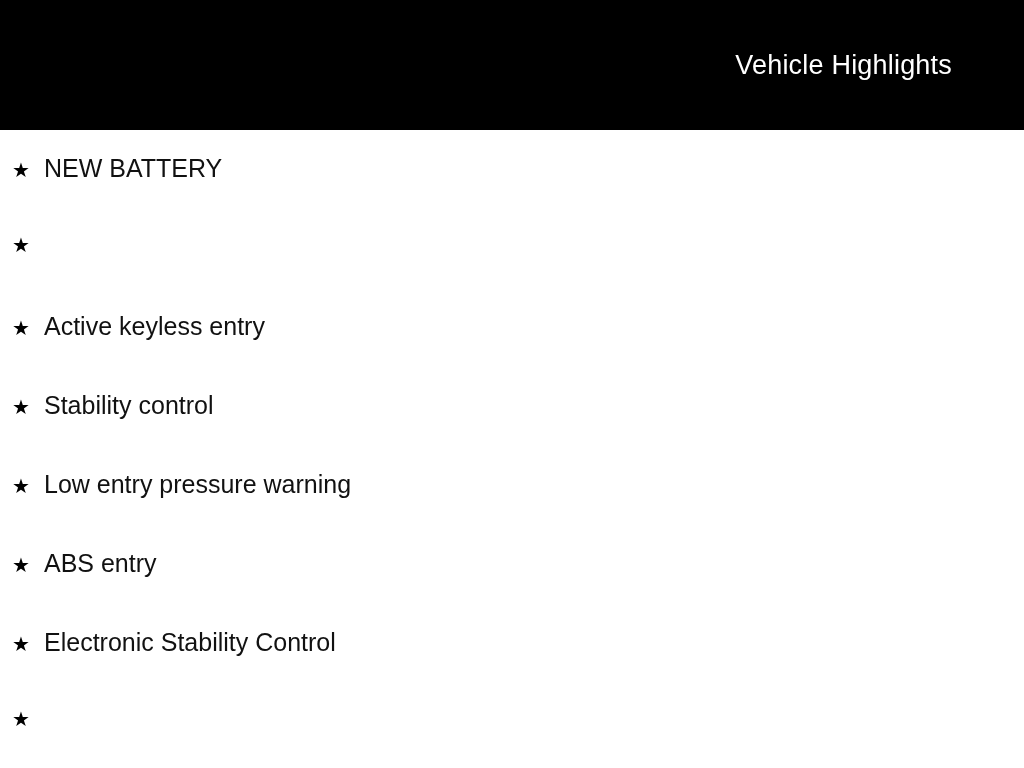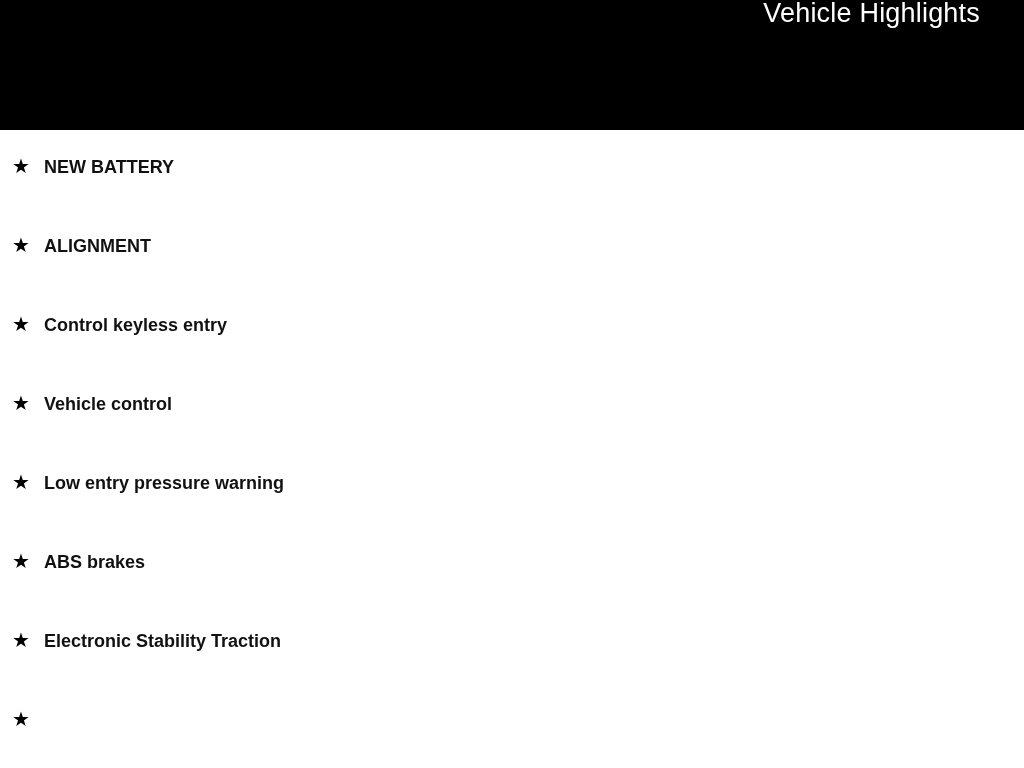--- a/index.html
+++ b/index.html
@@ -17,24 +17,24 @@
     height: 768px;
     overflow: hidden;
     background: #ffffff;
   }
 
   .header-bar {
     width: 100%;
     height: 130px;
     background: #000000;
     display: flex;
-    align-items: flex-start;
+    align-items: center;
     justify-content: flex-end;
     box-sizing: border-box;
-    padding-right: 44px;
+    padding-right: 72px;
   }
 
   .header-title {
     color: #ffffff;
     font-size: 27px;
     font-weight: 400;
     letter-spacing: 0.2px;
     line-height: 1;
   }
 
@@ -56,70 +56,69 @@
   .star-icon {
     font-size: 20px;
     line-height: 1;
     color: #000000;
     width: 32px;
     flex: 0 0 32px;
     text-align: left;
   }
 
   .highlight-label {
-    font-size: 18px;
+    font-size: 25px;
     color: #111111;
     line-height: 1;
-    font-weight: 700;
+    font-weight: 400;
   }
 </style>
 </head>
 <body>
 
 <div class="page">
 
   <div class="header-bar">
     <div class="header-title">Vehicle Highlights</div>
   </div>
 
   <ul class="highlights-list">
 
     <li class="highlight-item">
       <span class="star-icon">★</span>
       <span class="highlight-label">NEW BATTERY</span>
     </li>
 
     <li class="highlight-item">
       <span class="star-icon">★</span>
-      <span class="highlight-label">ALIGNMENT</span>
     </li>
 
     <li class="highlight-item">
       <span class="star-icon">★</span>
-      <span class="highlight-label">Control keyless entry</span>
+      <span class="highlight-label">Active keyless entry</span>
     </li>
 
     <li class="highlight-item">
       <span class="star-icon">★</span>
-      <span class="highlight-label">Vehicle control</span>
+      <span class="highlight-label">Stability control</span>
     </li>
 
     <li class="highlight-item">
       <span class="star-icon">★</span>
       <span class="highlight-label">Low entry pressure warning</span>
     </li>
 
     <li class="highlight-item">
       <span class="star-icon">★</span>
-      <span class="highlight-label">ABS brakes</span>
+      <span class="highlight-label">ABS entry</span>
     </li>
 
     <li class="highlight-item">
       <span class="star-icon">★</span>
-      <span class="highlight-label">Electronic Stability Traction</span>
+      <span class="highlight-label">Electronic Stability Control</span>
     </li>
 
     <li class="highlight-item">
       <span class="star-icon">★</span>
     </li>
 
   </ul>
 
 </div>
 

